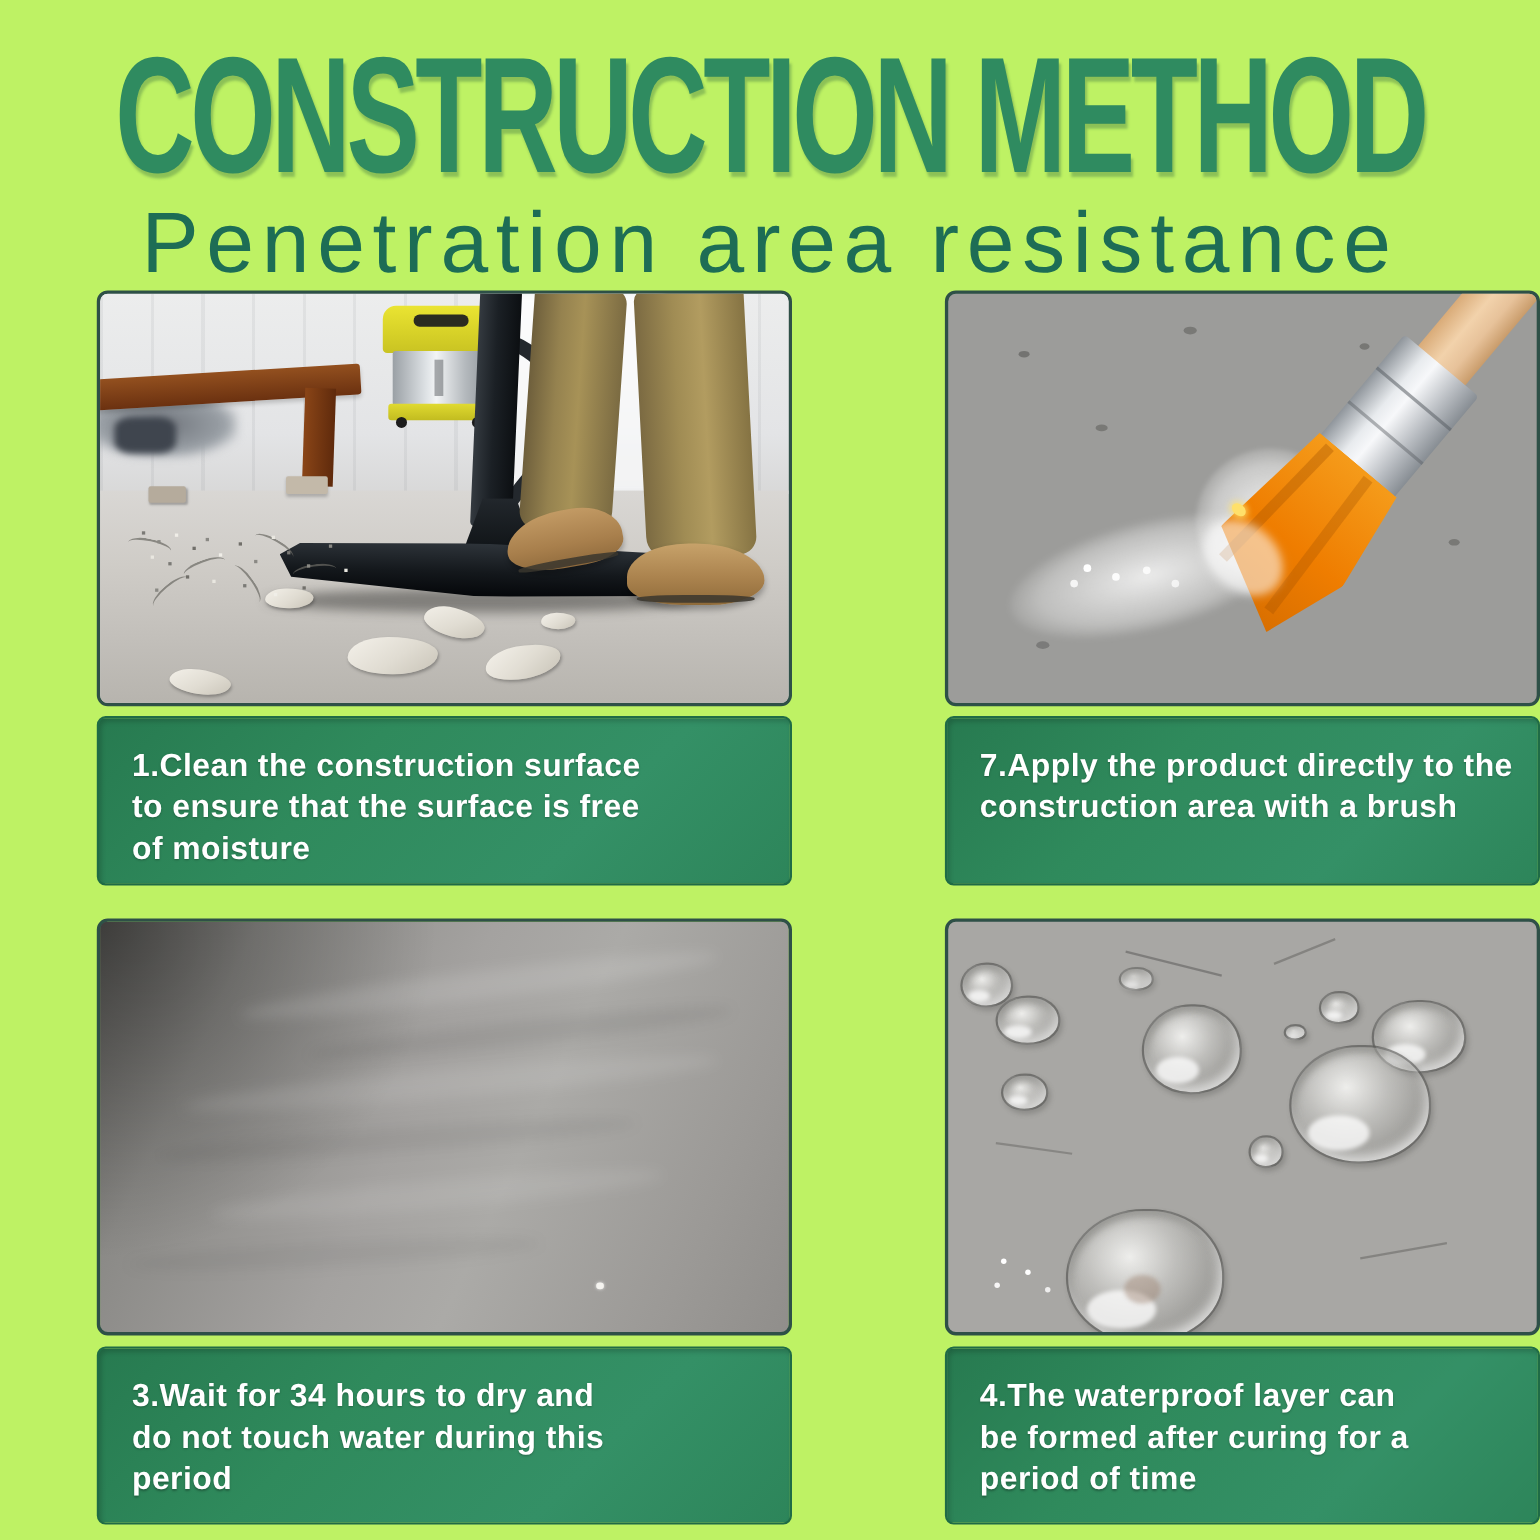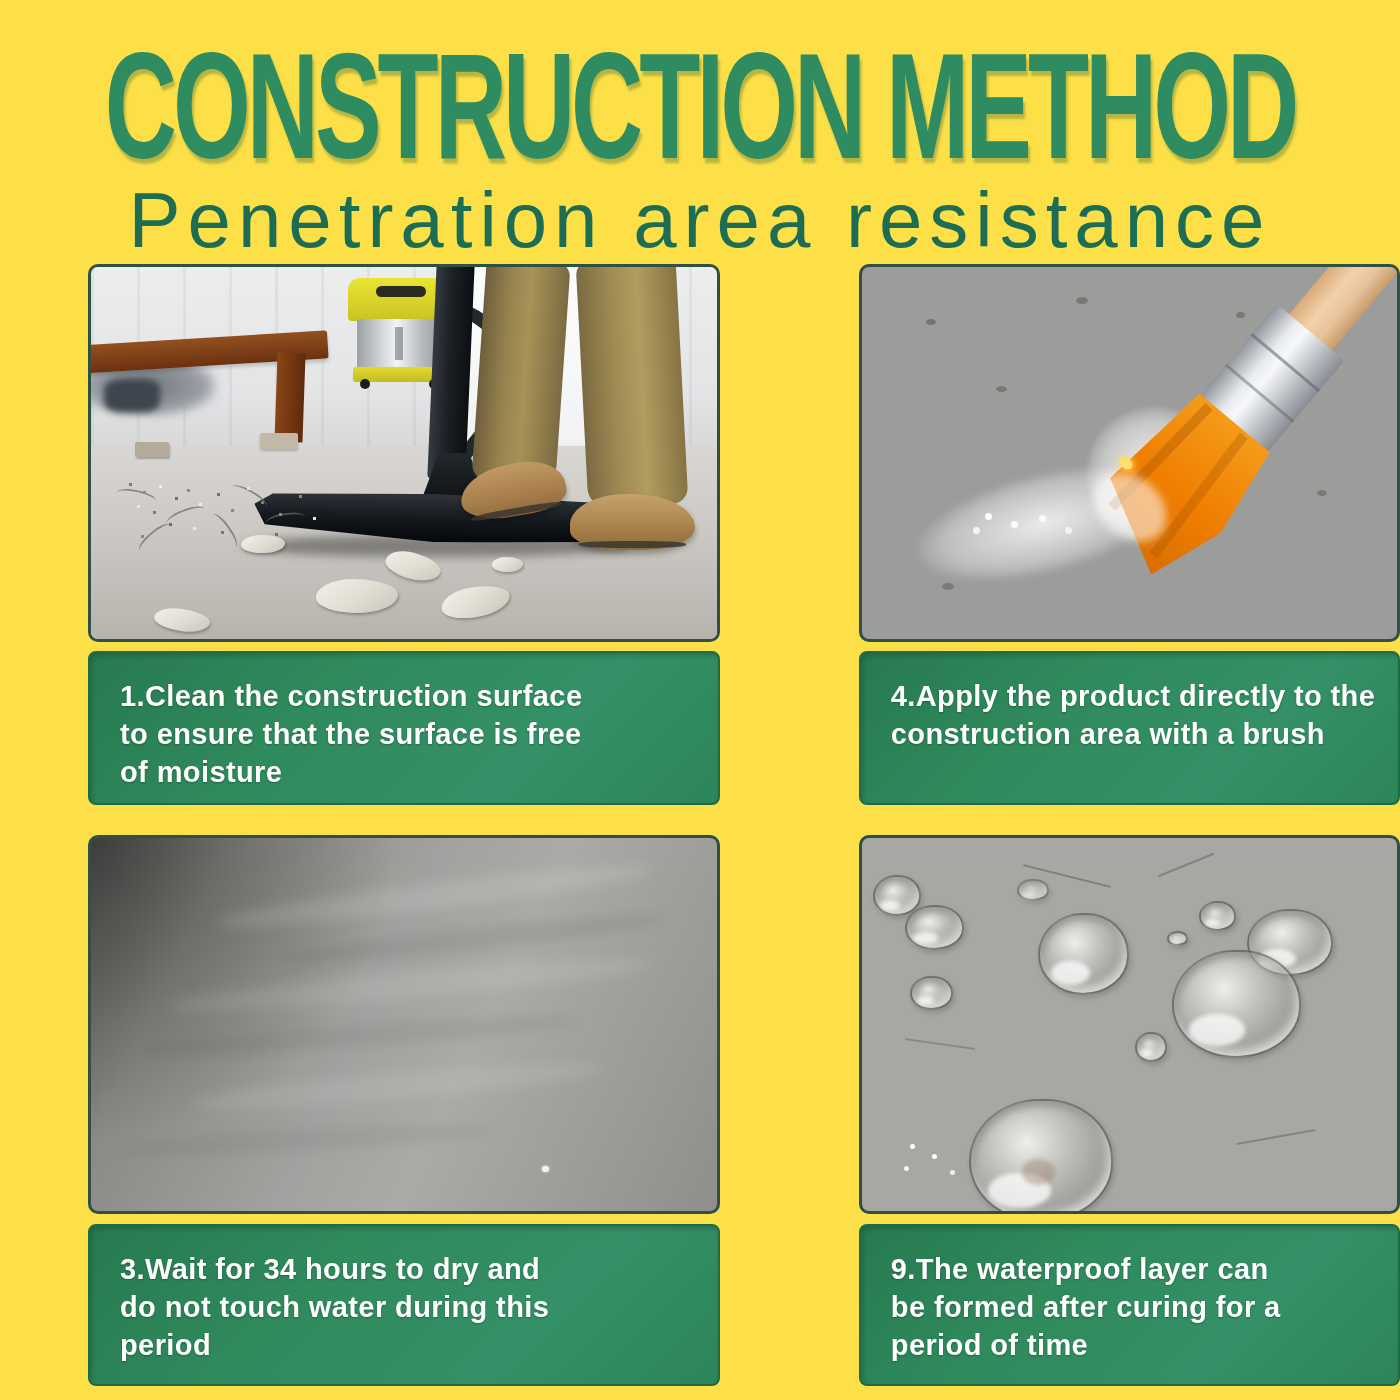--- a/index.html
+++ b/index.html
@@ -1,18 +1,18 @@
 <!DOCTYPE html>
 <html><head>
 <meta charset="utf-8">
 <style>
   * { margin:0; padding:0; box-sizing:border-box; }
   html,body { background:#ffffff; }
   .poster{
-    position:relative; width:1400px; height:1400px; background:#fde047;
+    position:relative; width:1400px; height:1400px; background:#bef264;
     overflow:hidden; font-family:"Liberation Sans", sans-serif;
   }
   
   .title-wrap{ height:150px; margin-top:20px; text-align:center; white-space:nowrap; }
   .title{
     display:inline-block; font-size:100px; font-weight:800; letter-spacing:-4px;
     color:#2f8b60; transform:scaleY(1.5); transform-origin:top center;
     text-shadow:2px 3px 2px rgba(25,80,55,.30);
   }
   .subtitle{
@@ -165,21 +165,21 @@
     </figure>
   </div>
 
   <div class="row r-caps1">
     <div class="caption w1">
       <span>1.Clean the construction surface
 to ensure that the surface is free
 of moisture</span>
     </div>
     <div class="caption w2">
-      <span>4.Apply the product directly to the
+      <span>7.Apply the product directly to the
 construction area with a brush</span>
     </div>
   </div>
 
   <div class="row r-photos2">
 
     <figure class="photo w1" style="background:linear-gradient(115deg,#63625f 0%,#8b8a87 18%,#a4a2a0 45%,#abaaa7 60%,#9b9996 85%,#908e8b 100%);">
       <div class="abs" style="left:0;top:0;width:100%;height:100%;background:radial-gradient(circle at 0% 0%,rgba(0,0,0,.38),transparent 42%);"></div>
       <div class="streak" style="left:20%;top:12%;width:70%;height:7%;background:rgba(255,255,255,.12);transform:rotate(-7deg);"></div>
       <div class="streak" style="left:30%;top:24%;width:62%;height:6%;background:rgba(0,0,0,.07);transform:rotate(-6deg);"></div>
@@ -211,19 +211,19 @@
     </figure>
   </div>
 
   <div class="row r-caps2">
     <div class="caption w1">
       <span>3.Wait for 34 hours to dry and
 do not touch water during this
 period</span>
     </div>
     <div class="caption w2">
-      <span>9.The waterproof layer can
+      <span>4.The waterproof layer can
 be formed after curing for a
 period of time</span>
     </div>
   </div>
 
 </div>
 
 </body></html>

